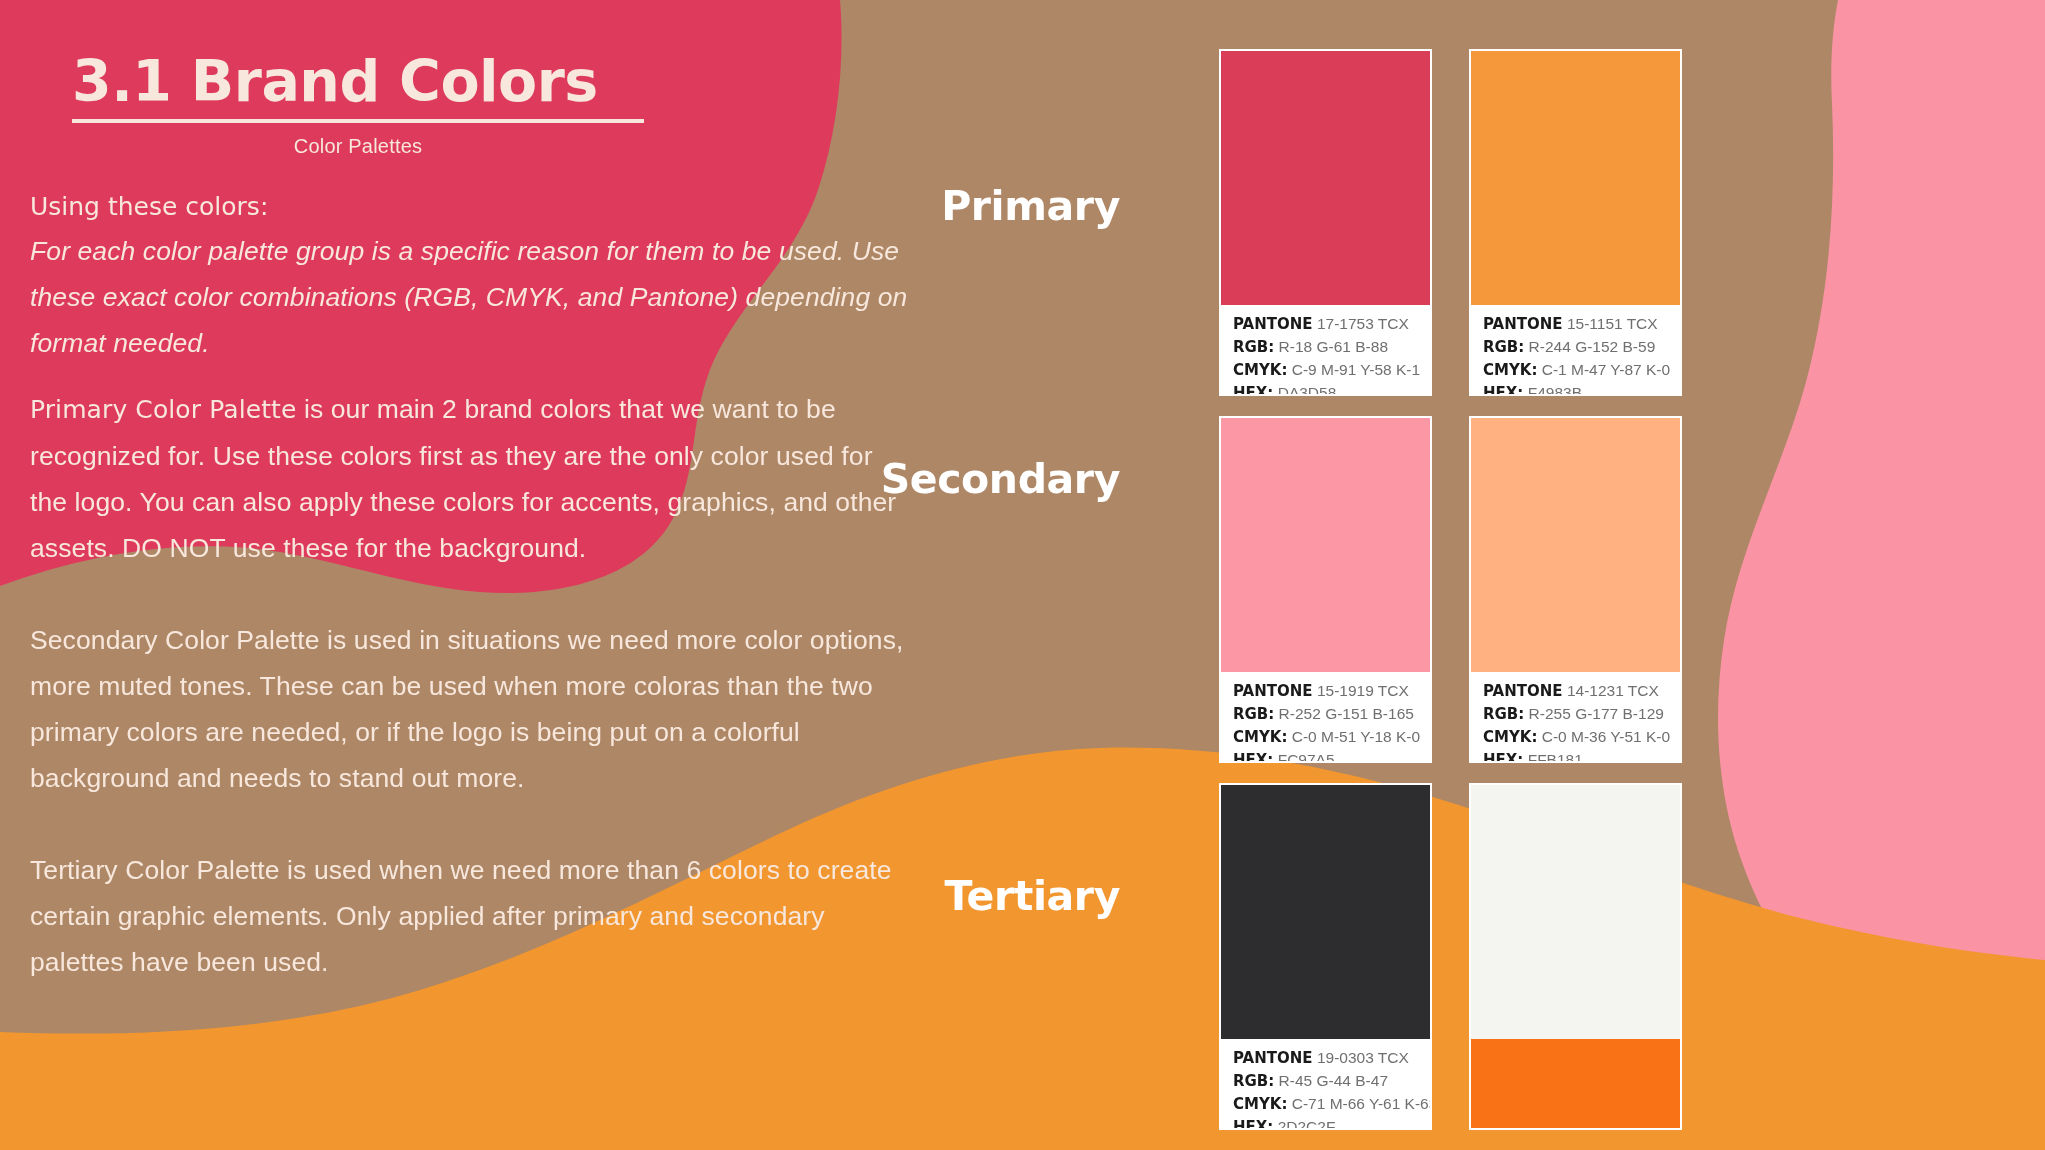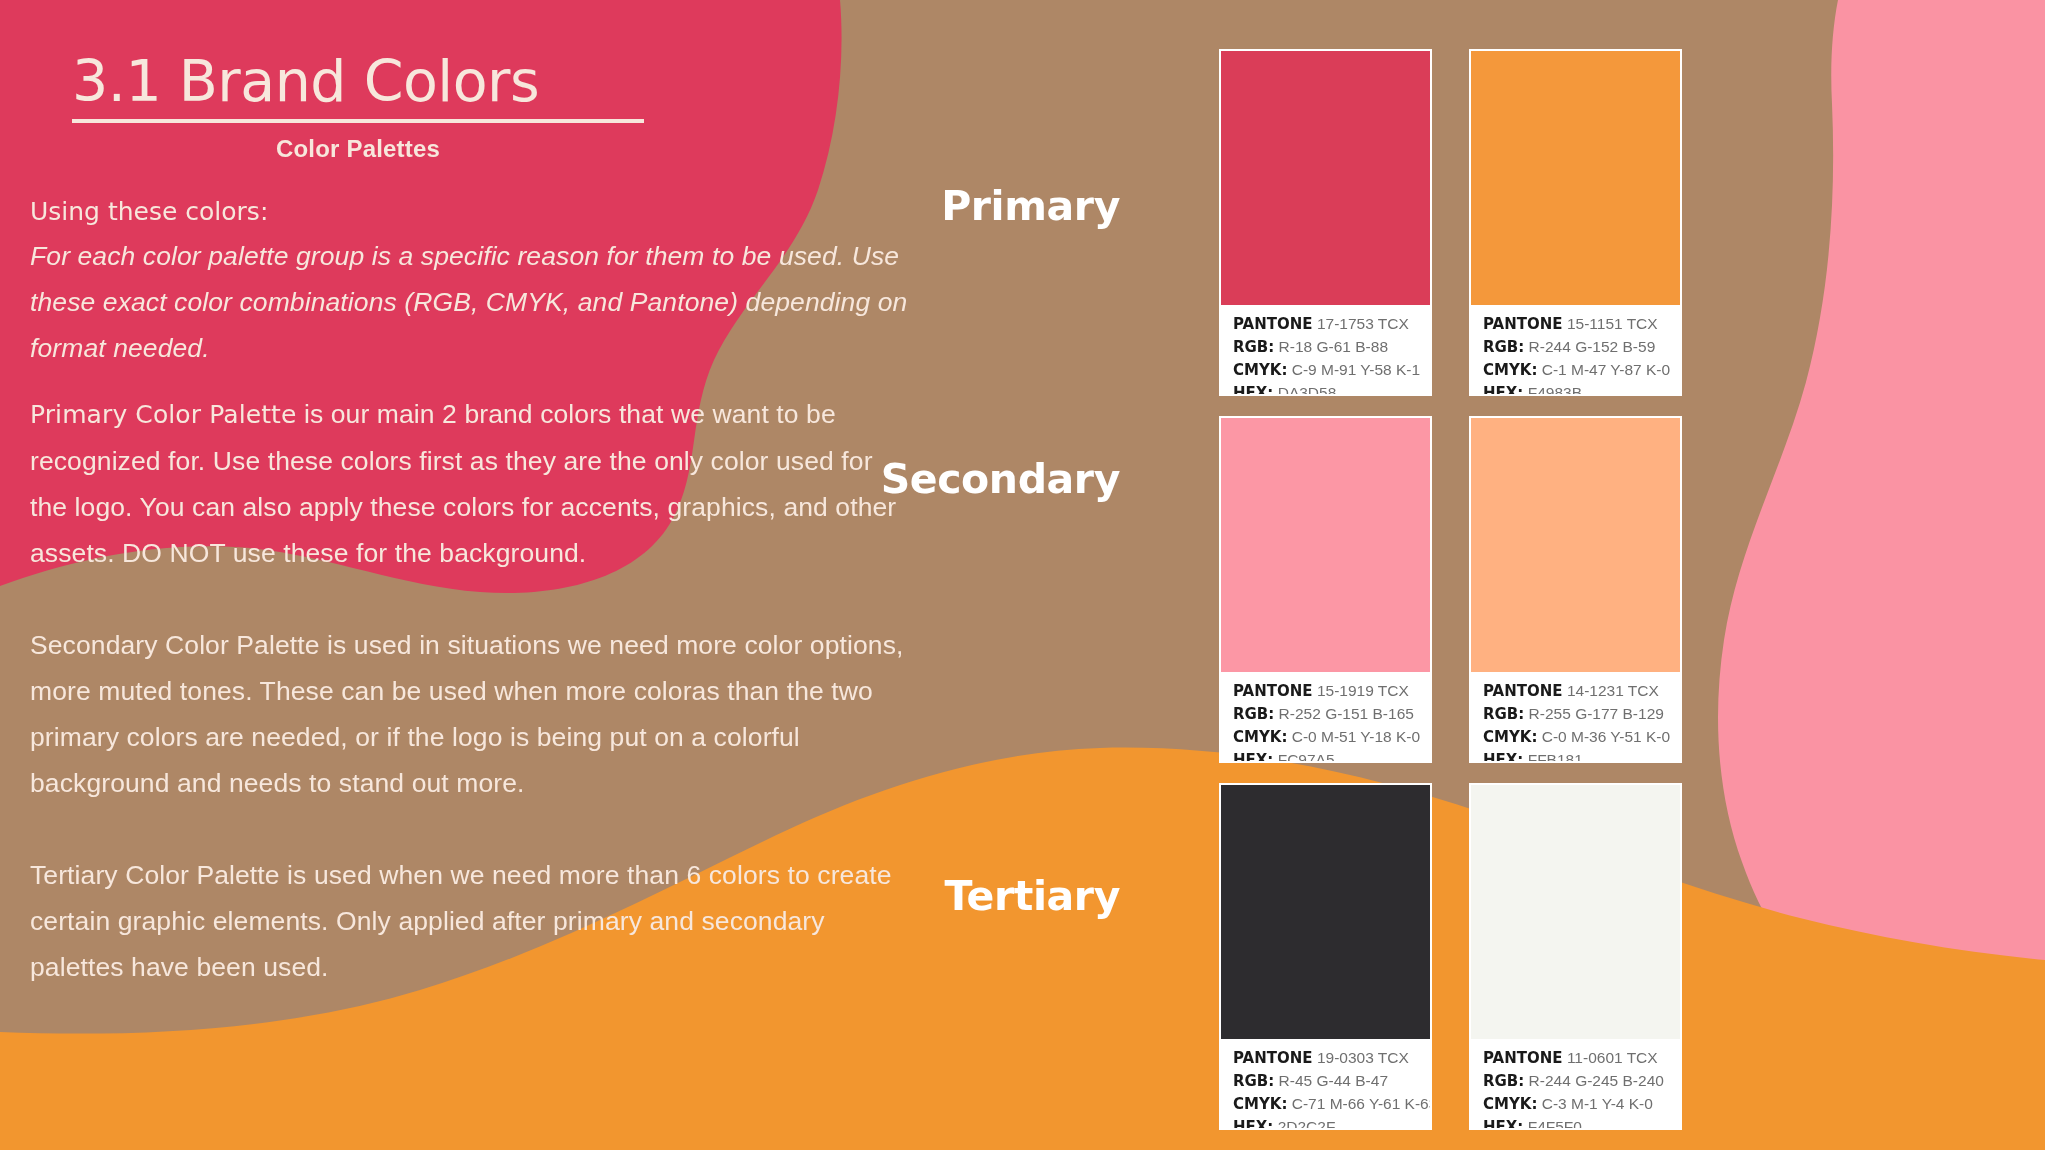--- a/index.html
+++ b/index.html
@@ -45,39 +45,39 @@
   }
 
   #title-block {
     margin-left: 42px;
     width: 580px;
   }
 
   #page-title {
     font-family: "DejaVu Sans", sans-serif;
     font-size: 57px;
-    font-weight: 400;
+    font-weight: 700;
     letter-spacing: -0.5px;
     color: #F7E7DC;
     line-height: 1.05;
     white-space: nowrap;
   }
 
   #title-rule {
     margin-top: 7px;
     height: 4px;
     background: #F7E7DC;
     width: 572px;
   }
 
   #page-subtitle {
     margin-top: 12px;
     font-family: "Liberation Sans", sans-serif;
-    font-size: 24px;
-    font-weight: 700;
+    font-size: 20px;
+    font-weight: 400;
     color: #F7E7DC;
     text-align: center;
     width: 572px;
     letter-spacing: 0.2px;
   }
 
   #body-copy {
     margin-top: 30px;
     margin-left: 0;
     width: 880px;
@@ -295,22 +295,16 @@
         <div class="swatch-chip" style="background: rgb(45, 44, 47);"></div>
         <div class="swatch-info">
           <div class="info-row"><span class="k">PANTONE</span><span> 19-0303 TCX</span></div>
           <div class="info-row"><span class="k">RGB:</span><span> R-45 G-44 B-47</span></div>
           <div class="info-row"><span class="k">CMYK:</span><span> C-71 M-66 Y-61 K-63</span></div>
           <div class="info-row"><span class="k">HEX:</span><span> 2D2C2F</span></div>
         </div>
       </div>
       <div class="swatch-card">
         <div class="swatch-chip" style="background: rgb(244, 245, 240);"></div>
-        <div class="swatch-info">
-          <div class="info-row"><span class="k">PANTONE</span><span> 11-0601 TCX</span></div>
-          <div class="info-row"><span class="k">RGB:</span><span> R-244 G-245 B-240</span></div>
-          <div class="info-row"><span class="k">CMYK:</span><span> C-3 M-1 Y-4 K-0</span></div>
-          <div class="info-row"><span class="k">HEX:</span><span> F4F5F0</span></div>
-        </div>
       </div>
     </div>
 
 </div>
 
 </body></html>

